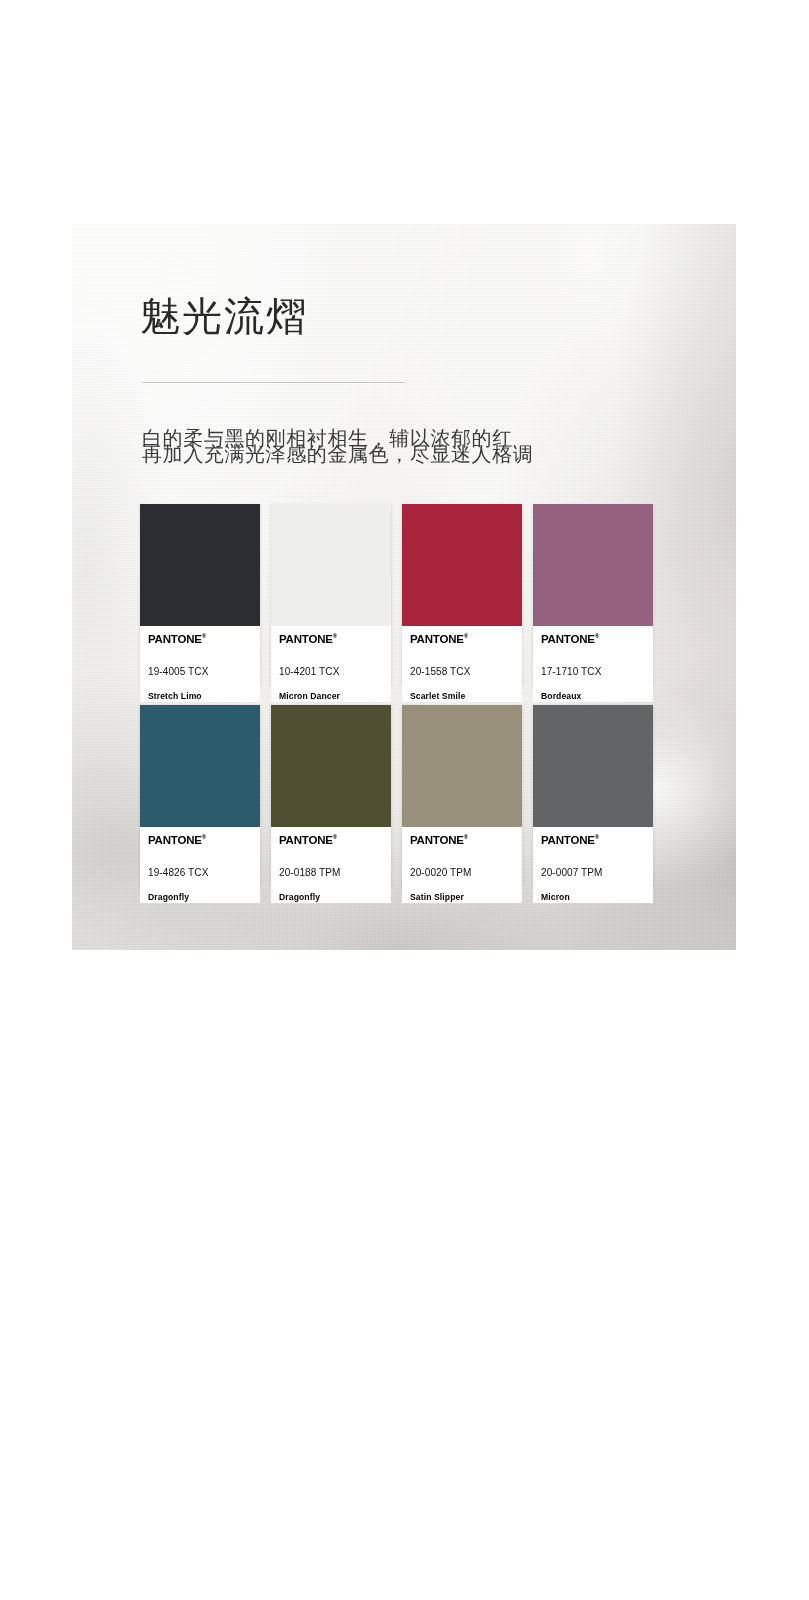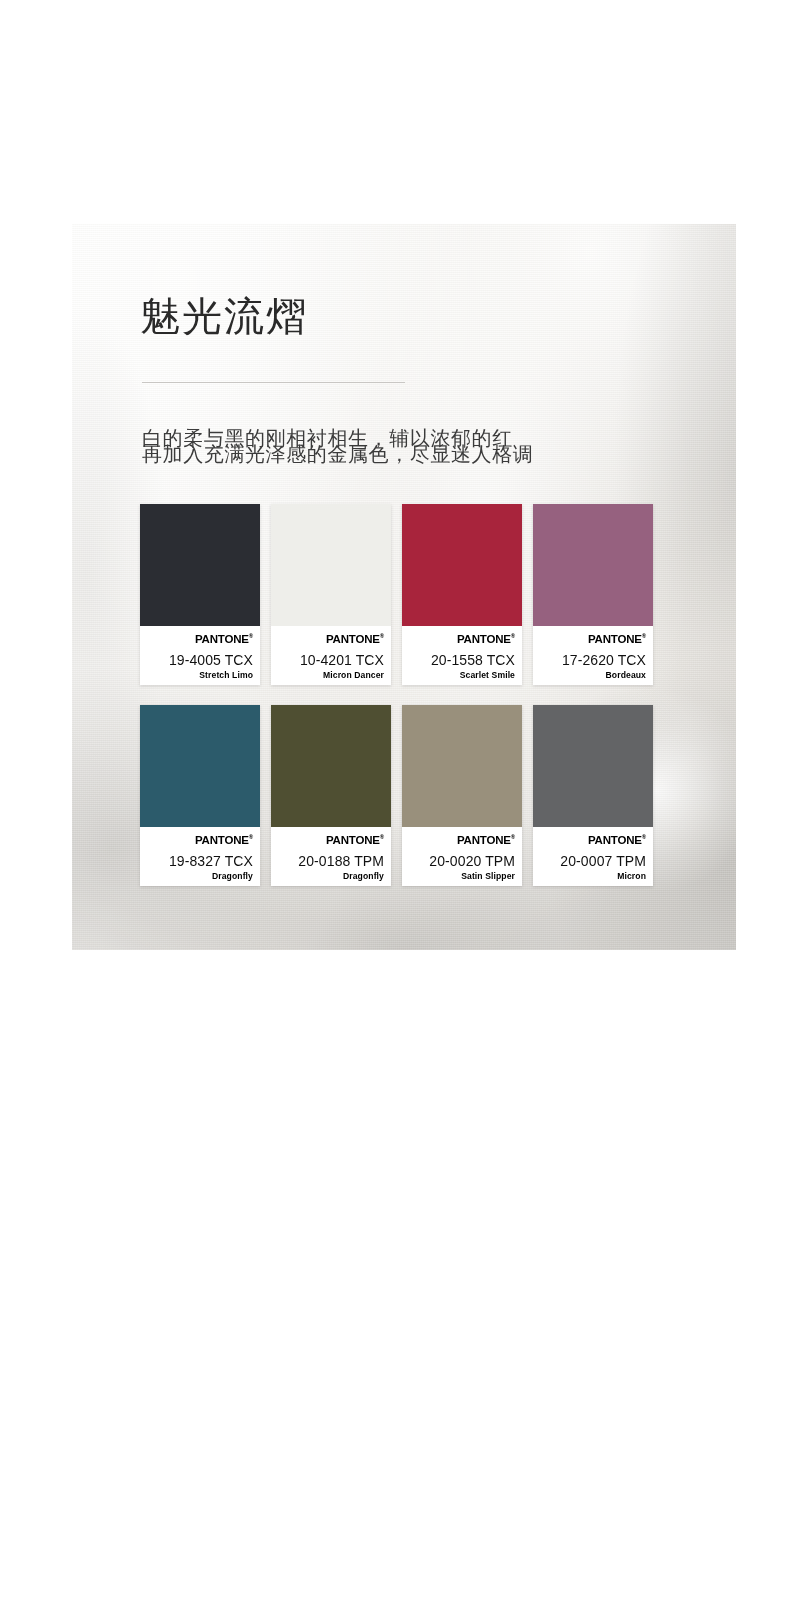--- a/index.html
+++ b/index.html
@@ -18,21 +18,20 @@
 
   
   #poster-card {
     position: absolute;
     left: 72px;
     top: 224px;
     width: 664px;
     height: 726px;
     overflow: hidden;
     background: #fef9c3;
-    text-align: right;
   }
 
   
   .bg-layer {
     position: absolute;
     inset: 0;
   }
   .bg-base {
     background:
       linear-gradient(115deg, #fdfdfc 0%, #f6f5f3 26%, #eceae6 52%, #e2e0dc 72%, #d8d6d2 100%);
@@ -155,31 +154,31 @@
     letter-spacing: -0.2px;
     color: #000000;
     line-height: 1.1;
   }
   .swatch-brand .reg {
     font-size: 6px;
     vertical-align: super;
     font-weight: 700;
   }
   .swatch-code {
-    font-size: 14px;
+    font-size: 10px;
     color: #111111;
-    margin-top: 6px;
+    margin-top: 20px;
     letter-spacing: .1px;
     line-height: 1.15;
   }
   .swatch-name {
     font-size: 8.6px;
     font-weight: 700;
     color: #000000;
-    margin-top: 3px;
+    margin-top: 15px;
     letter-spacing: .1px;
     line-height: 1.15;
   }
 </style>
 </head>
 <body>
 
 <div id="poster-card">
 
   <div class="bg-layer bg-base"></div>
@@ -224,31 +223,31 @@
           <div class="swatch-meta">
             <div class="swatch-brand">PANTONE<span class="reg">®</span></div>
             <div class="swatch-code">20-1558 TCX</div>
             <div class="swatch-name">Scarlet Smile</div>
           </div>
         </div>
         <div class="swatch-card">
           <div class="swatch-color" style="background: rgb(150, 97, 127);"></div>
           <div class="swatch-meta">
             <div class="swatch-brand">PANTONE<span class="reg">®</span></div>
-            <div class="swatch-code">17-2620 TCX</div>
+            <div class="swatch-code">17-1710 TCX</div>
             <div class="swatch-name">Bordeaux</div>
           </div>
         </div>
       </div>
     <div class="swatch-row" id="swatch-row-2">
         <div class="swatch-card">
           <div class="swatch-color" style="background: rgb(44, 91, 107);"></div>
           <div class="swatch-meta">
             <div class="swatch-brand">PANTONE<span class="reg">®</span></div>
-            <div class="swatch-code">19-8327 TCX</div>
+            <div class="swatch-code">19-4826 TCX</div>
             <div class="swatch-name">Dragonfly</div>
           </div>
         </div>
         <div class="swatch-card">
           <div class="swatch-color" style="background: rgb(79, 79, 50);"></div>
           <div class="swatch-meta">
             <div class="swatch-brand">PANTONE<span class="reg">®</span></div>
             <div class="swatch-code">20-0188 TPM</div>
             <div class="swatch-name">Dragonfly</div>
           </div>

